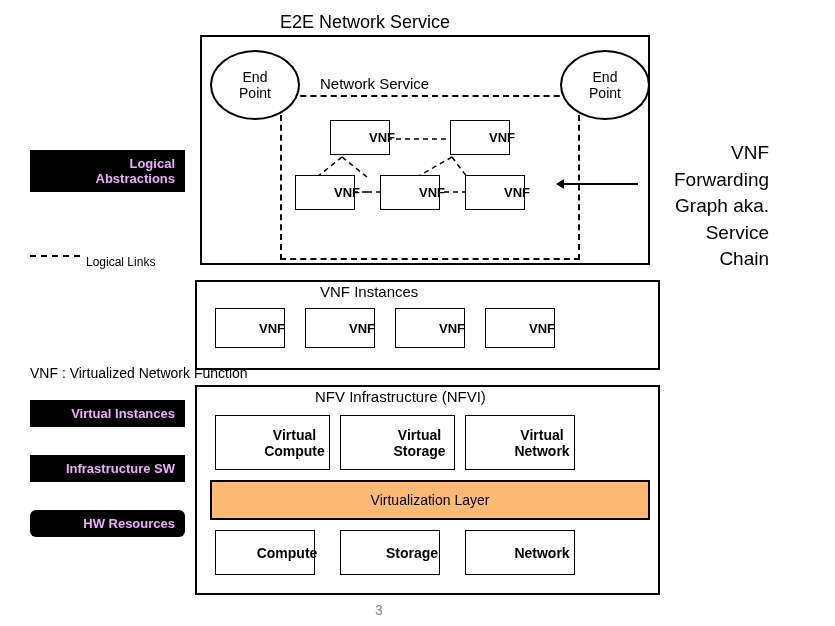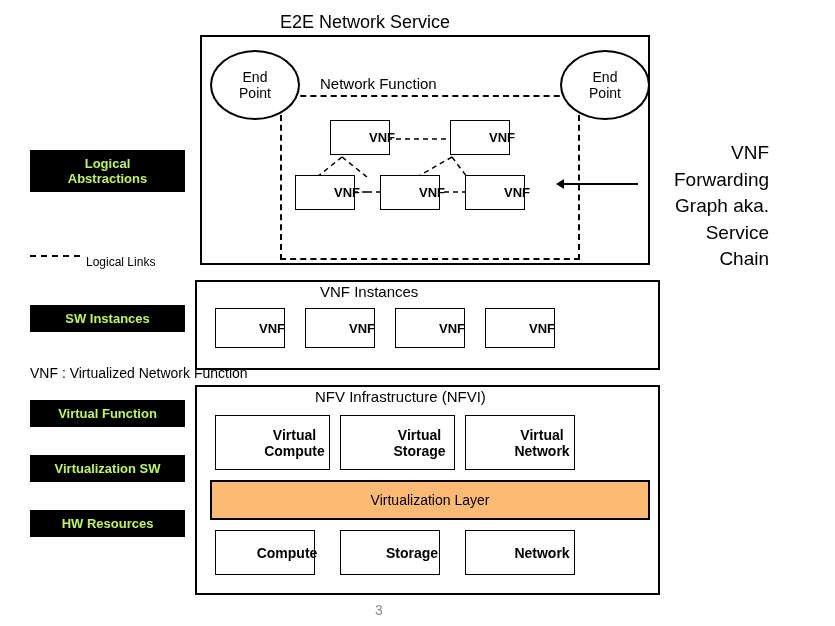--- a/index.html
+++ b/index.html
@@ -148,32 +148,32 @@
       border-top: 5px solid transparent;
       border-bottom: 5px solid transparent;
       border-right: 8px solid #000;
       z-index: 20;
     }
 
     
     .sidebar-label {
       position: absolute;
       background: #000;
-      color: #bef264;
+      color: #f0abfc;
       font-weight: bold;
       font-size: 13px;
       padding: 6px 10px;
-      text-align: center;
+      text-align: right;
     }
 
     .label-logical { top: 150px; left: 30px; width: 155px; }
     .label-sw-instances { top: 305px; left: 30px; width: 155px; }
     .label-virtual-resources { top: 400px; left: 30px; width: 155px; }
     .label-virtualization-sw { top: 455px; left: 30px; width: 155px; }
-    .label-hw-resources { top: 510px; left: 30px; width: 155px; }
+    .label-hw-resources { top: 510px; left: 30px; width: 155px; border-radius: 6px; }
 
     
     .logical-links-legend {
       position: absolute;
       top: 255px;
       left: 30px;
       display: flex;
       align-items: flex-start;
       font-size: 12px;
       gap: 6px;
@@ -290,21 +290,21 @@
   <div class="endpoint-left">
     <span style="white-space:pre-line;">End
 Point</span>
   </div>
 
   <div class="endpoint-right">
     <span style="white-space:pre-line;">End
 Point</span>
   </div>
 
-  <div class="network-service-label">Network Function</div>
+  <div class="network-service-label">Network Service</div>
 
   <div class="network-service-box">
 
     <svg width="300" height="165" style="position:absolute;top:0;left:0;z-index:6;">
 
       <line x1="60" y1="42" x2="170" y2="42" stroke="#000" stroke-width="1.5" stroke-dasharray="5,4"></line>
       <line x1="35" y1="95" x2="85" y2="95" stroke="#000" stroke-width="1.5" stroke-dasharray="5,4"></line>
       <line x1="85" y1="95" x2="135" y2="95" stroke="#000" stroke-width="1.5" stroke-dasharray="5,4"></line>
       <line x1="135" y1="95" x2="185" y2="95" stroke="#000" stroke-width="1.5" stroke-dasharray="5,4"></line>
 
@@ -334,35 +334,34 @@
   <div class="sidebar-label label-logical">
     <span style="white-space:pre-line;">Logical
 Abstractions</span>
   </div>
 
   <div class="logical-links-legend">
     <div class="legend-dash"></div>
     <span>Logical Links</span>
   </div>
 
-  <div class="sidebar-label label-sw-instances">SW Instances</div>
 
   <div class="vnf-note">VNF : Virtualized Network Function</div>
 
   <div class="vnf-instances-box"></div>
   <div class="vnf-instances-title">VNF Instances</div>
 
   <div class="vnf-box vnf-inst-1">VNF</div>
   <div class="vnf-box vnf-inst-2">VNF</div>
   <div class="vnf-box vnf-inst-3">VNF</div>
   <div class="vnf-box vnf-inst-4">VNF</div>
 
-  <div class="sidebar-label label-virtual-resources">Virtual Function</div>
-
-  <div class="sidebar-label label-virtualization-sw">Virtualization SW</div>
+  <div class="sidebar-label label-virtual-resources">Virtual Instances</div>
+
+  <div class="sidebar-label label-virtualization-sw">Infrastructure SW</div>
 
   <div class="sidebar-label label-hw-resources">HW Resources</div>
 
   <div class="nfvi-box"></div>
   <div class="nfvi-title">NFV Infrastructure (NFVI)</div>
 
   <div class="vnf-box virt-compute multi-line-box">
     <span style="white-space:pre-line;">Virtual
 Compute</span>
   </div>

